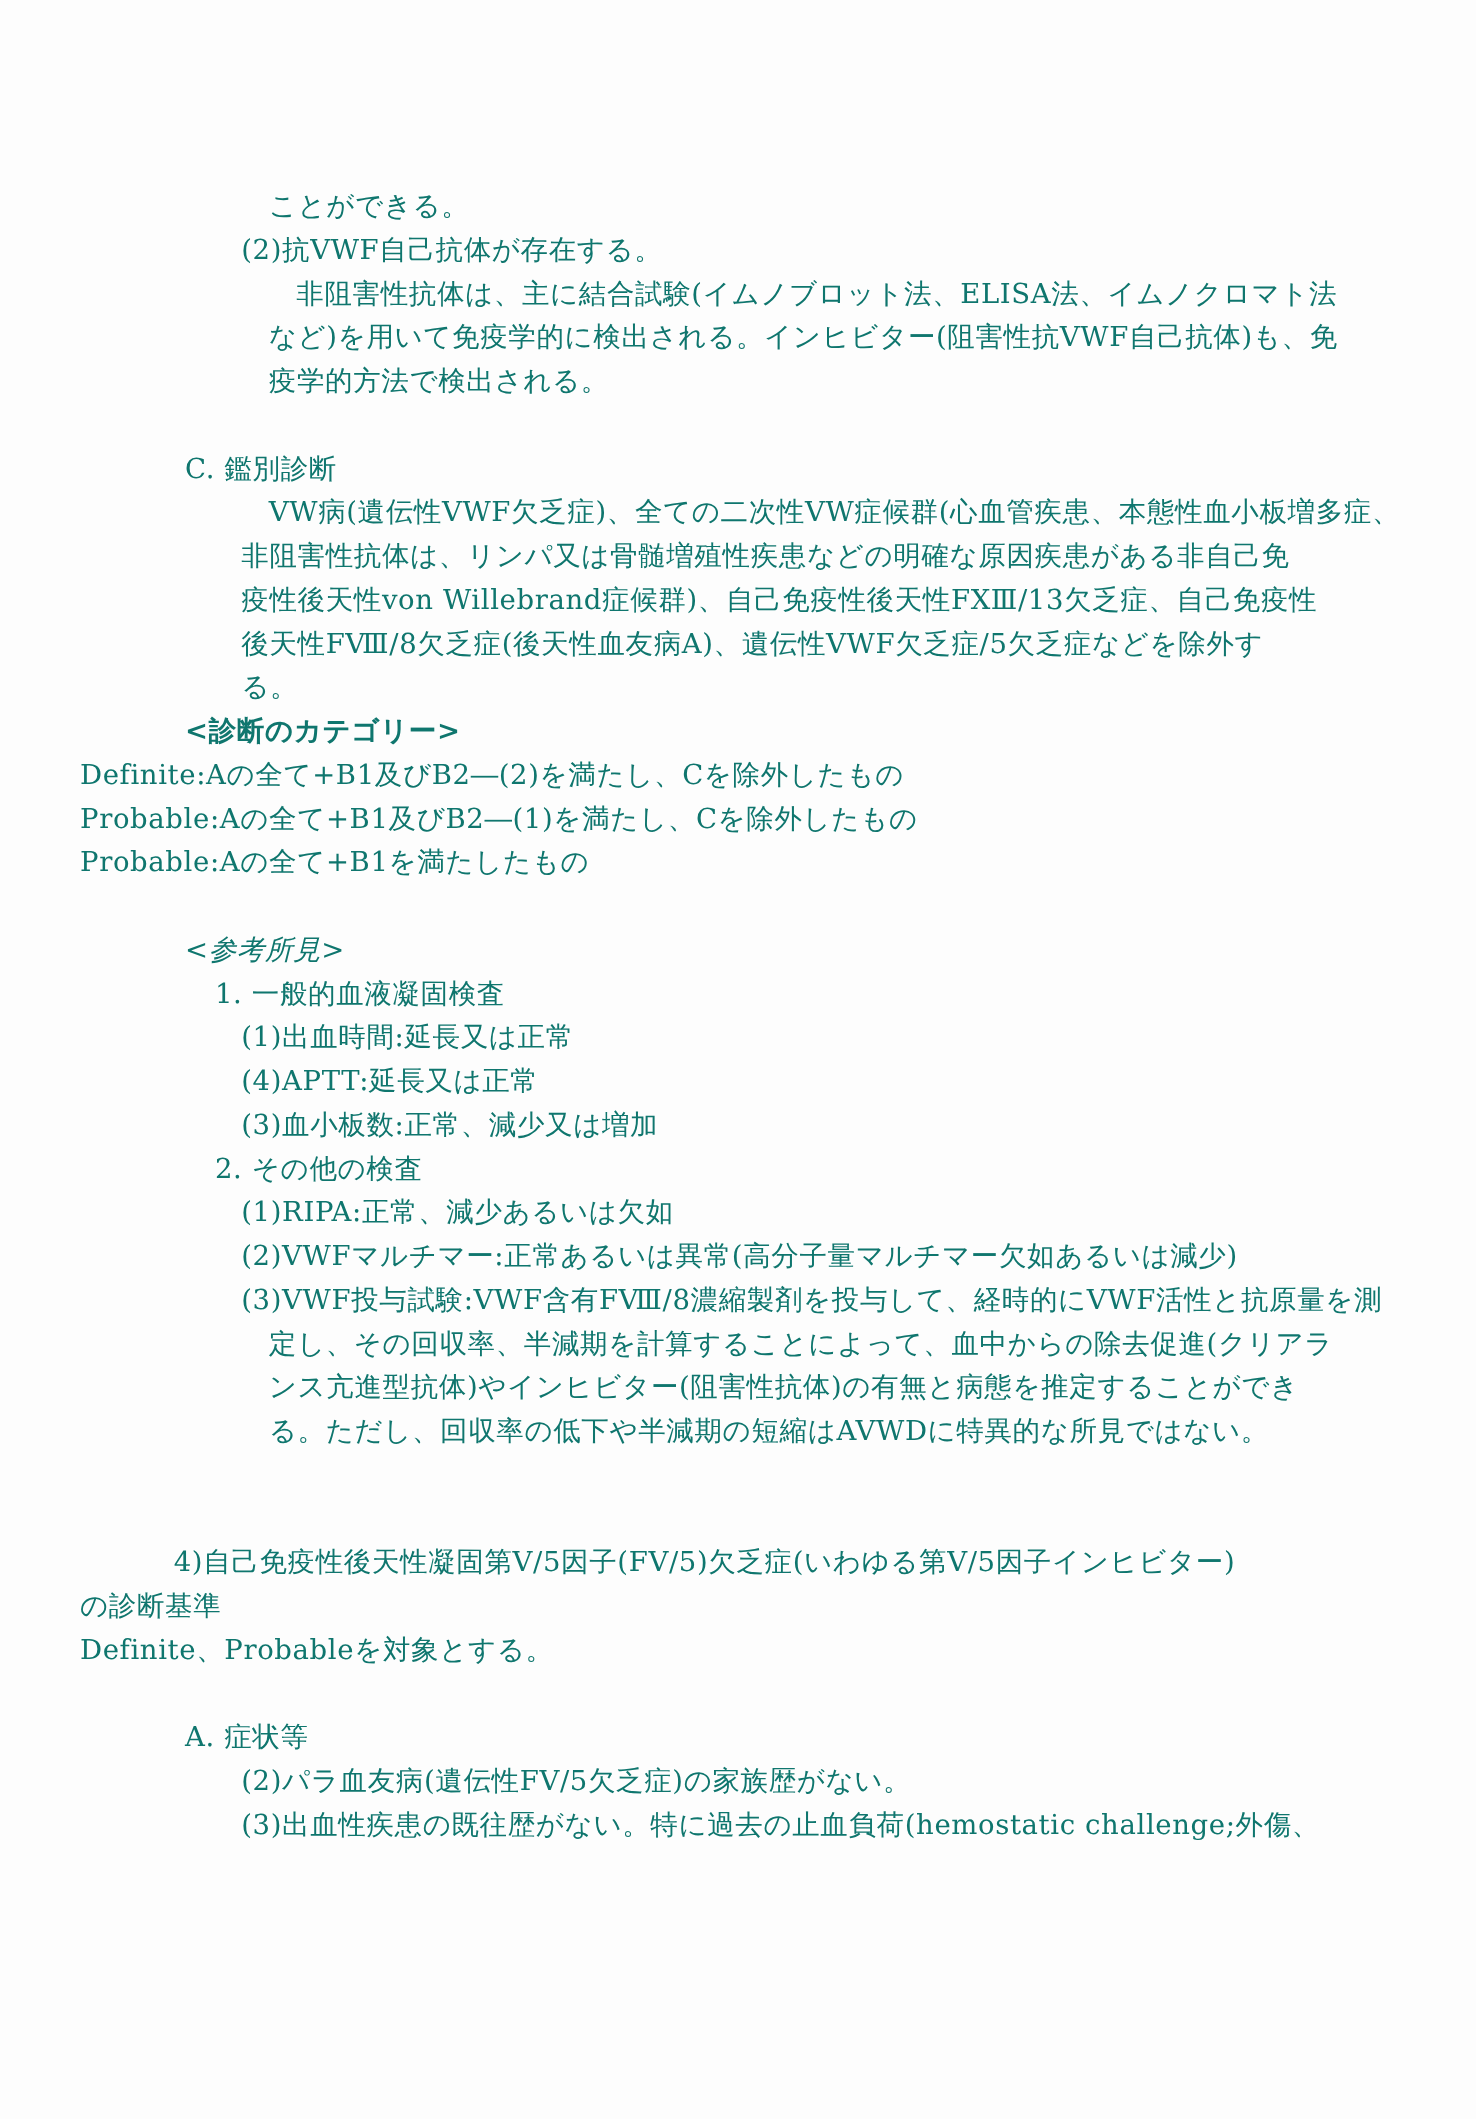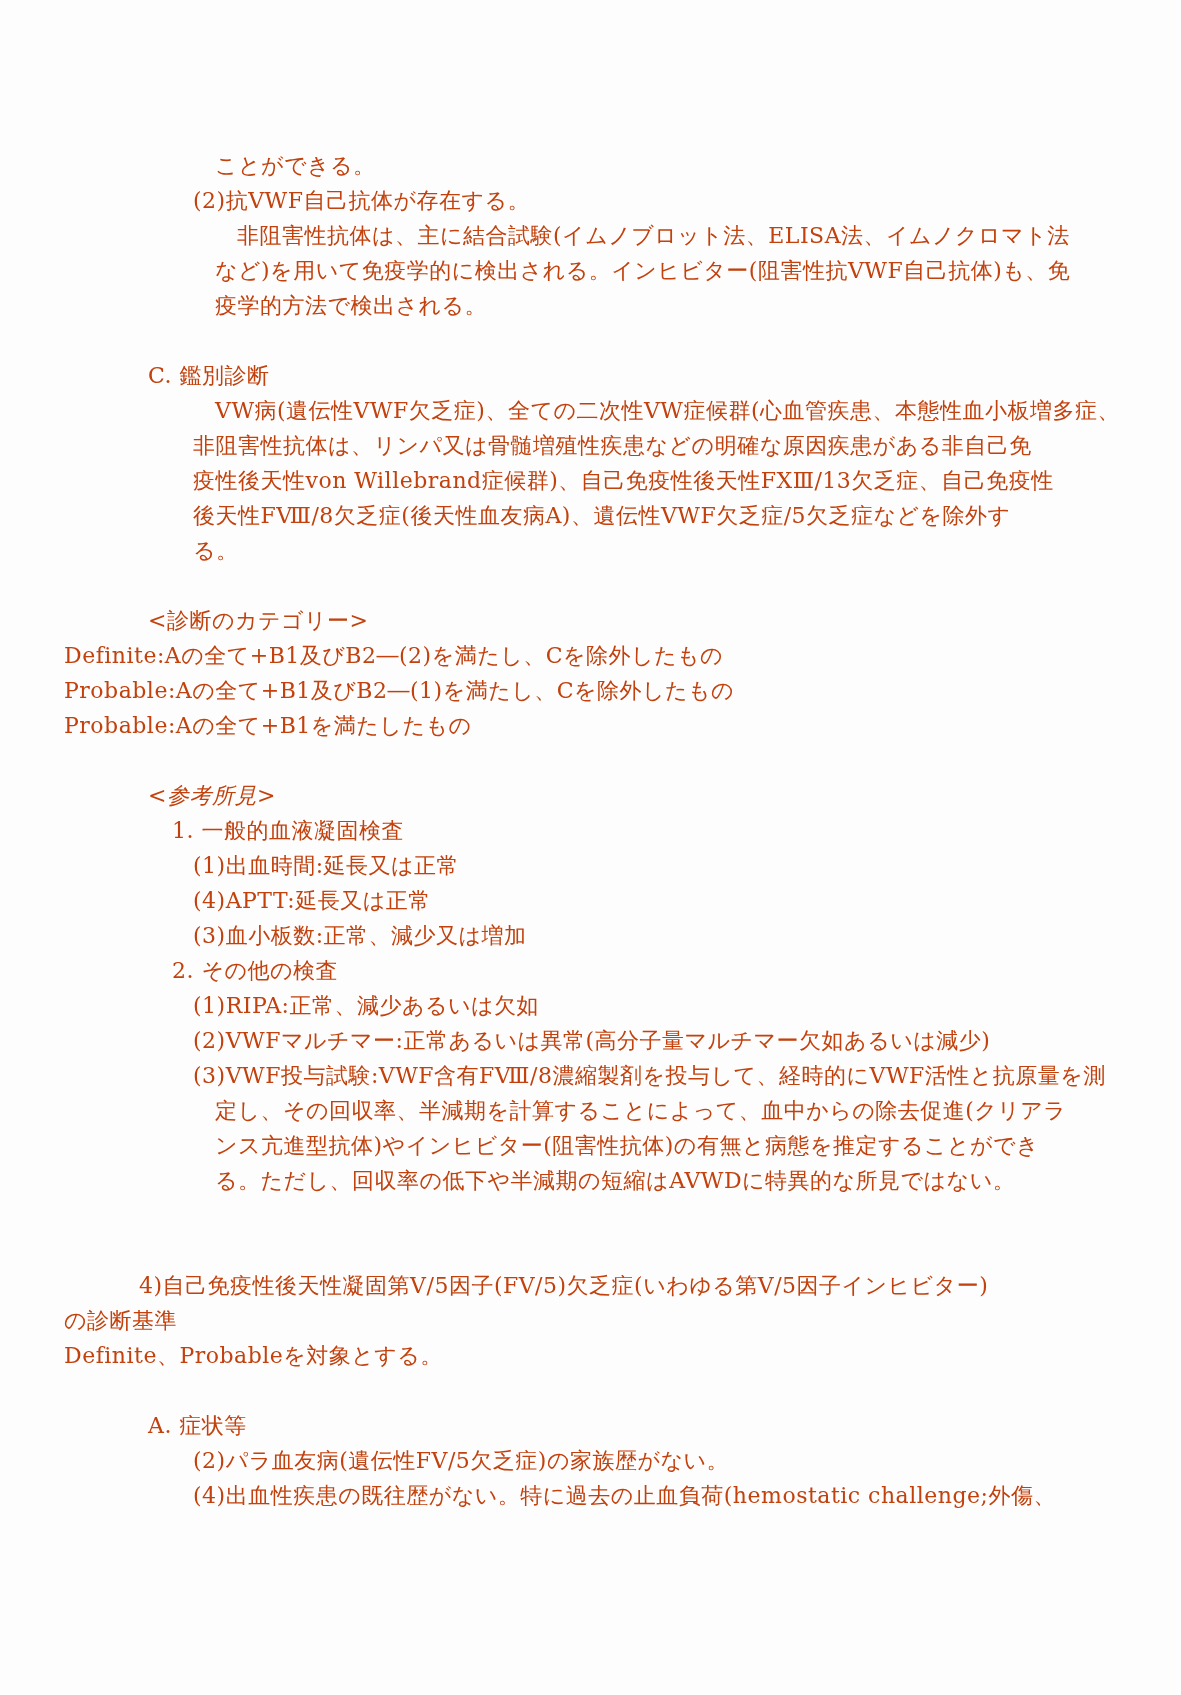--- a/index.html
+++ b/index.html
@@ -30,48 +30,48 @@
   .ind-sub  { padding-left: 64px; }  
   .ind-num  { padding-left: 172px; }  
   .ind-item { padding-left: 193px; }  
   .ind-cont { padding-left: 215px; }  
   .ind-par  { padding-left: 237px; }  
 </style>
 </head>
 <body>
 
 <div class="page">
-  <div class="doc" id="doc" style="background: rgb(253, 253, 253); color: #c2410c;">
+  <div class="doc" id="doc" style="background: rgb(253, 253, 253); color: #0f766e;">
       <div class="line ind-cont">ことができる。</div>
       <div class="line ind-item">(2)抗VWF自己抗体が存在する。</div>
       <div class="line ind-par">非阻害性抗体は、主に結合試験(イムノブロット法、ELISA法、イムノクロマト法</div>
       <div class="line ind-cont">など)を用いて免疫学的に検出される。インヒビター(阻害性抗VWF自己抗体)も、免</div>
       <div class="line ind-cont">疫学的方法で検出される。</div>
       <div class="line ind-sec" style="margin-top: 35px;">C. 鑑別診断</div>
       <div class="line ind-cont">VW病(遺伝性VWF欠乏症)、全ての二次性VW症候群(心血管疾患、本態性血小板増多症、</div>
       <div class="line ind-item">非阻害性抗体は、リンパ又は骨髄増殖性疾患などの明確な原因疾患がある非自己免</div>
       <div class="line ind-item">疫性後天性von Willebrand症候群)、自己免疫性後天性FXⅢ/13欠乏症、自己免疫性</div>
       <div class="line ind-item">後天性FⅧ/8欠乏症(後天性血友病A)、遺伝性VWF欠乏症/5欠乏症などを除外す</div>
       <div class="line ind-item">る。</div>
-      <div class="line ind-sec" style="margin-top: 35px;">&lt;診断のカテゴリー&gt;</div>
+      <div class="line ind-sec" style=" font-weight: bold;">&lt;診断のカテゴリー&gt;</div>
       <div class="line ind-sub">Definite:Aの全て+B1及びB2―(2)を満たし、Cを除外したもの</div>
       <div class="line ind-sub">Probable:Aの全て+B1及びB2―(1)を満たし、Cを除外したもの</div>
       <div class="line ind-sub">Probable:Aの全て+B1を満たしたもの</div>
       <div class="line ind-sec" style="margin-top: 35px; font-style: italic;">&lt;参考所見&gt;</div>
       <div class="line ind-num">1. 一般的血液凝固検査</div>
       <div class="line ind-item">(1)出血時間:延長又は正常</div>
       <div class="line ind-item">(4)APTT:延長又は正常</div>
       <div class="line ind-item">(3)血小板数:正常、減少又は増加</div>
       <div class="line ind-num">2. その他の検査</div>
       <div class="line ind-item">(1)RIPA:正常、減少あるいは欠如</div>
       <div class="line ind-item">(2)VWFマルチマー:正常あるいは異常(高分子量マルチマー欠如あるいは減少)</div>
       <div class="line ind-item">(3)VWF投与試験:VWF含有FⅧ/8濃縮製剤を投与して、経時的にVWF活性と抗原量を測</div>
       <div class="line ind-cont">定し、その回収率、半減期を計算することによって、血中からの除去促進(クリアラ</div>
       <div class="line ind-cont">ンス亢進型抗体)やインヒビター(阻害性抗体)の有無と病態を推定することができ</div>
       <div class="line ind-cont">る。ただし、回収率の低下や半減期の短縮はAVWDに特異的な所見ではない。</div>
       <div class="line ind-h4" style="margin-top: 70px;">4)自己免疫性後天性凝固第Ⅴ/5因子(FⅤ/5)欠乏症(いわゆる第Ⅴ/5因子インヒビター)</div>
       <div class="line ind-sub">の診断基準</div>
       <div class="line ind-sub">Definite、Probableを対象とする。</div>
       <div class="line ind-sec" style="margin-top: 35px;">A. 症状等</div>
       <div class="line ind-item">(2)パラ血友病(遺伝性FⅤ/5欠乏症)の家族歴がない。</div>
-      <div class="line ind-item">(4)出血性疾患の既往歴がない。特に過去の止血負荷(hemostatic challenge;外傷、</div>
+      <div class="line ind-item">(3)出血性疾患の既往歴がない。特に過去の止血負荷(hemostatic challenge;外傷、</div>
     </div>
 </div>
 
 </body></html>

